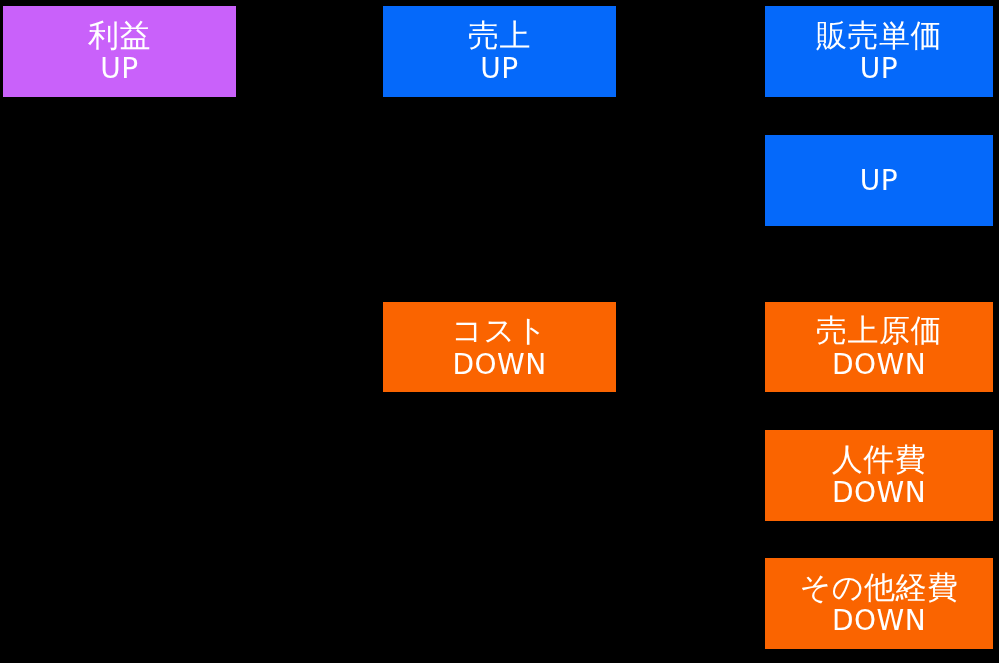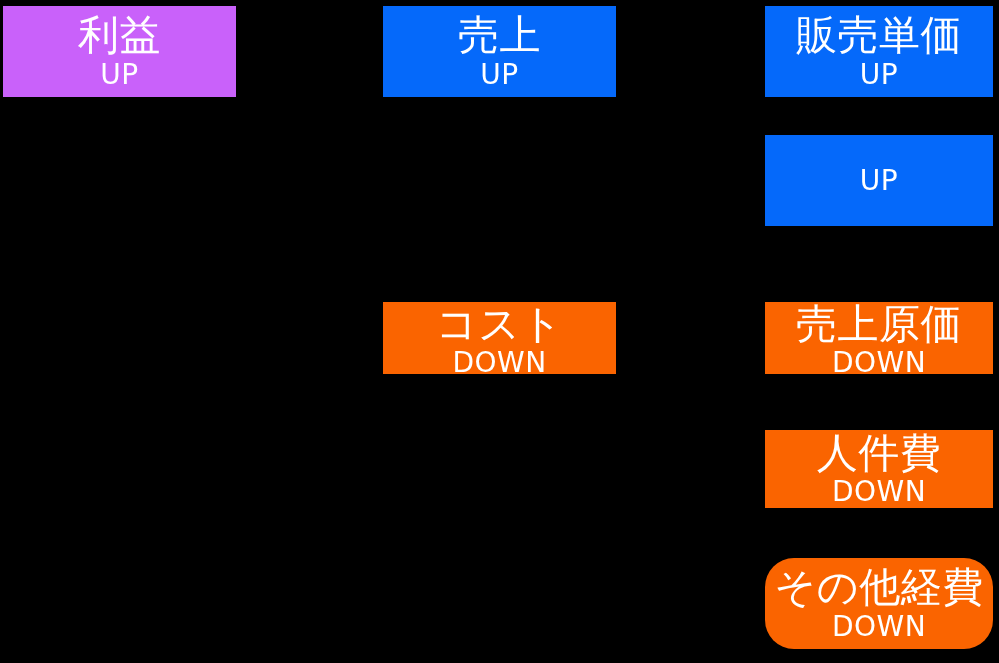--- a/index.html
+++ b/index.html
@@ -25,41 +25,41 @@
     flex-direction: column;
     align-items: center;
     justify-content: center;
     color: #ffffff;
     text-align: center;
     line-height: 1.08;
     letter-spacing: 0.5px;
   }
   .node .line1 {
     display: block;
-    font-size: 41px;
+    font-size: 31px;
     font-weight: 400;
     white-space: nowrap;
   }
   .node .line2 {
     display: block;
     font-size: 28px;
     font-weight: 400;
     white-space: nowrap;
     margin-top: 2px;
   }
   
   .col-profit   { left: 3px;   width: 233px; }
   .col-middle   { left: 383px; width: 233px; }
   .col-right    { left: 765px; width: 228px; }
 
   .row-a { top: 6px;   height: 91px; }
   .row-b { top: 135px; height: 91px; }
-  .row-c { top: 302px; height: 72px; justify-content: space-between; }
-  .row-d { top: 430px; height: 78px; }
-  .row-e { top: 558px; height: 91px; border-radius: 29px; }
+  .row-c { top: 302px; height: 90px; }
+  .row-d { top: 430px; height: 91px; }
+  .row-e { top: 558px; height: 91px; }
 </style>
 </head>
 <body style="background-color: rgb(0, 0, 0);">
 
 <div id="canvas" style="background-color: rgb(0, 0, 0);">
 
   <div class="node col-profit row-a" style="background-color: rgb(201, 97, 250);">
     <span class="line1">利益</span>
     <span class="line2">UP</span>
   </div>

